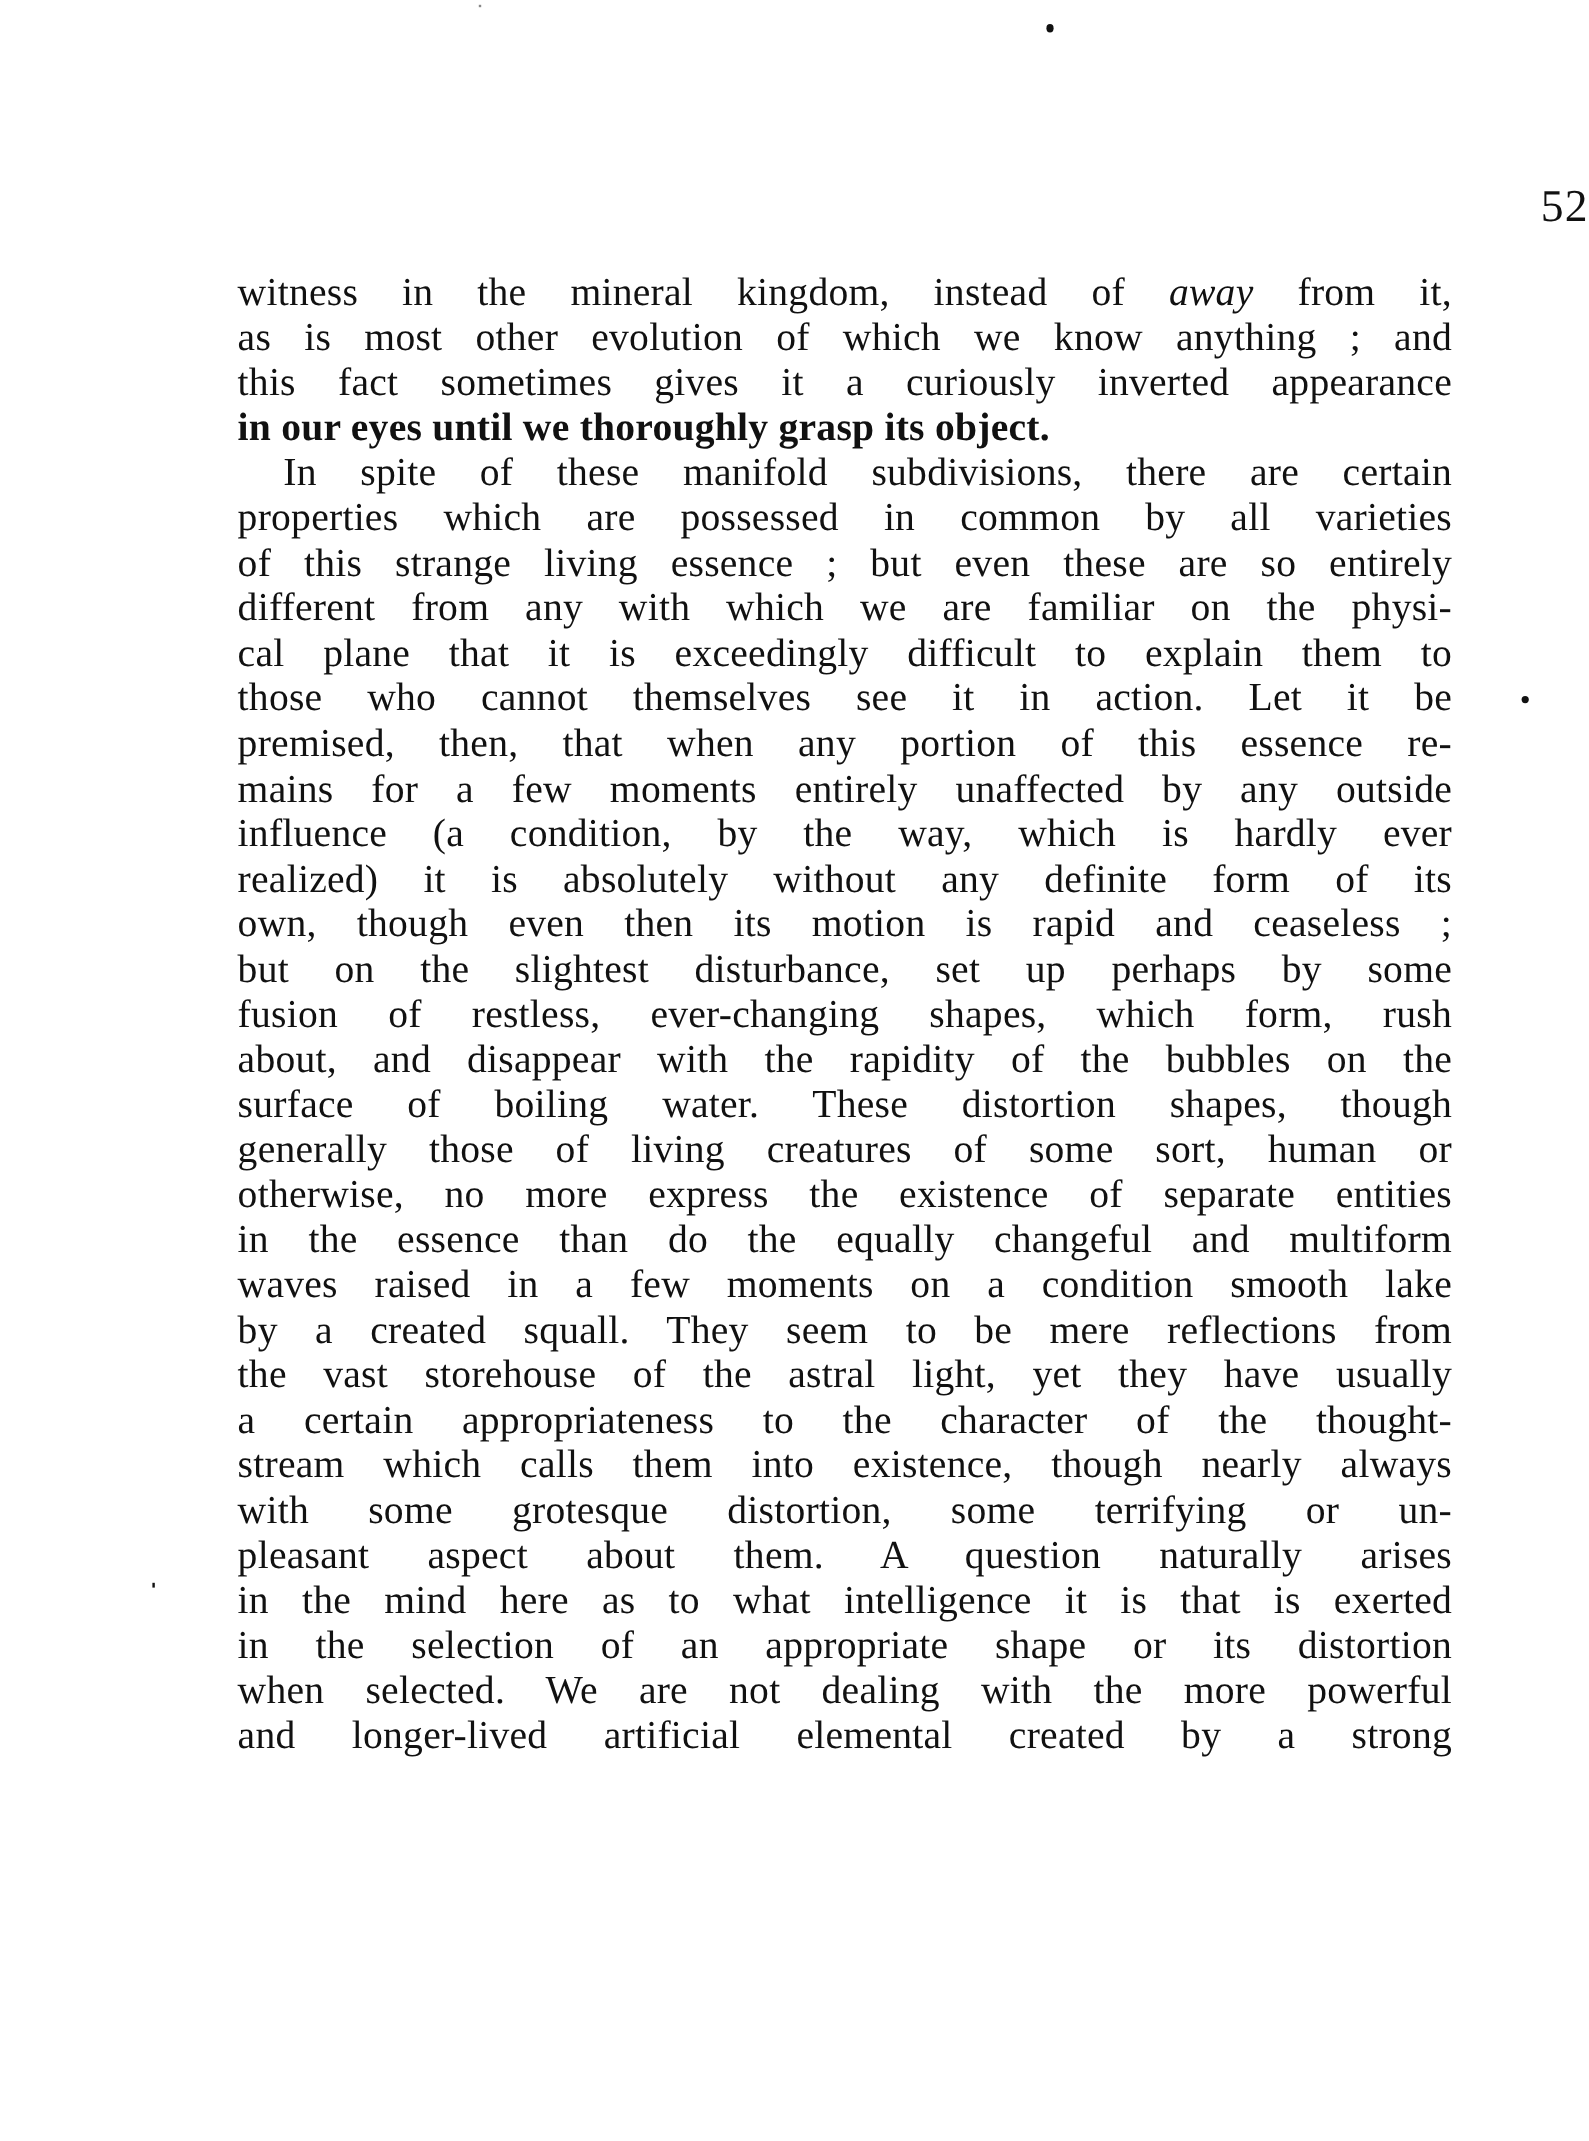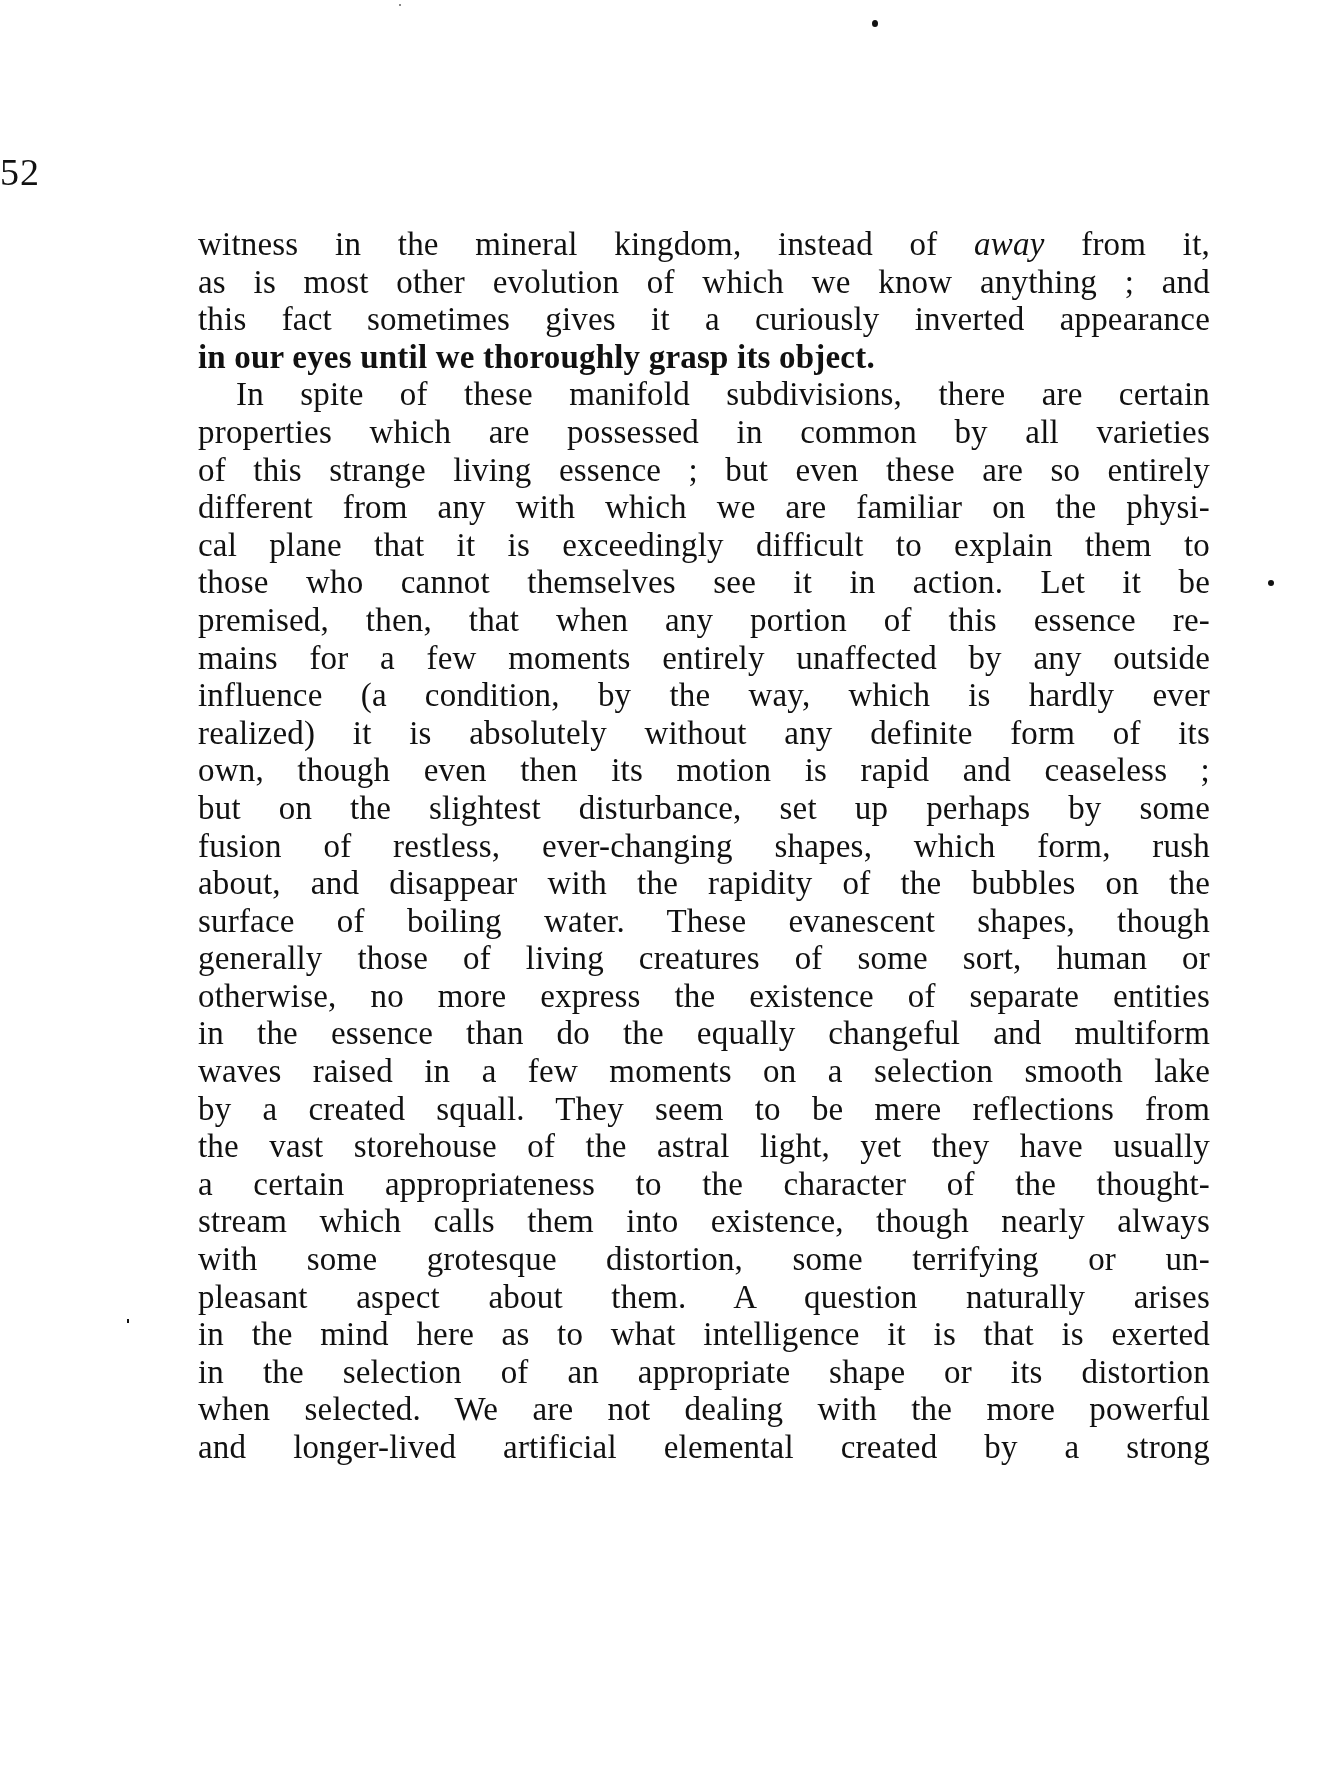--- a/index.html
+++ b/index.html
@@ -23,21 +23,21 @@
     .speck-top-center { left: 399px; top: 4px; width: 2px; height: 2px; border-radius: 0; background:#888; }
     .speck-top-right { left: 872px; top: 20px; width: 6px; height: 7px; }
     .speck-right-margin { left: 1268px; top: 580px; width: 6px; height: 6px; }
     .speck-left-margin { left: 127px; top: 1319px; width: 2px; height: 4px; border-radius: 0; }
 
     .page-number {
       position: absolute;
       left: 0;
       width: 1324px;
       top: 150px;
-      text-align: left;
+      text-align: right;
       font-size: 38px;
       letter-spacing: 1px;
       color: #111;
     }
     .text-block {
       position: absolute;
       left: 198px;
       top: 226px;
       width: 1012px;
     }
@@ -84,25 +84,25 @@
   <span class="line">cal plane that it is exceedingly difficult to explain them to</span>
   <span class="line">those who cannot themselves see it in action. Let it be</span>
   <span class="line">premised, then, that when any portion of this essence re-</span>
   <span class="line">mains for a few moments entirely unaffected by any outside</span>
   <span class="line">influence (a condition, by the way, which is hardly ever</span>
   <span class="line">realized) it is absolutely without any definite form of its</span>
   <span class="line">own, though even then its motion is rapid and ceaseless ;</span>
   <span class="line">but on the slightest disturbance, set up perhaps by some</span>
   <span class="line">fusion of restless, ever-changing shapes, which form, rush</span>
   <span class="line">about, and disappear with the rapidity of the bubbles on the</span>
-  <span class="line">surface of boiling water. These evanescent shapes, though</span>
+  <span class="line">surface of boiling water. These distortion shapes, though</span>
   <span class="line">generally those of living creatures of some sort, human or</span>
   <span class="line">otherwise, no more express the existence of separate entities</span>
   <span class="line">in the essence than do the equally changeful and multiform</span>
-  <span class="line">waves raised in a few moments on a selection smooth lake</span>
+  <span class="line">waves raised in a few moments on a condition smooth lake</span>
   <span class="line">by a created squall. They seem to be mere reflections from</span>
   <span class="line">the vast storehouse of the astral light, yet they have usually</span>
   <span class="line">a certain appropriateness to the character of the thought-</span>
   <span class="line">stream which calls them into existence, though nearly always</span>
   <span class="line">with some grotesque distortion, some terrifying or un-</span>
   <span class="line">pleasant aspect about them. A question naturally arises</span>
   <span class="line">in the mind here as to what intelligence it is that is exerted</span>
   <span class="line">in the selection of an appropriate shape or its distortion</span>
   <span class="line">when selected. We are not dealing with the more powerful</span>
   <span class="line">and longer-lived artificial elemental created by a strong</span>

